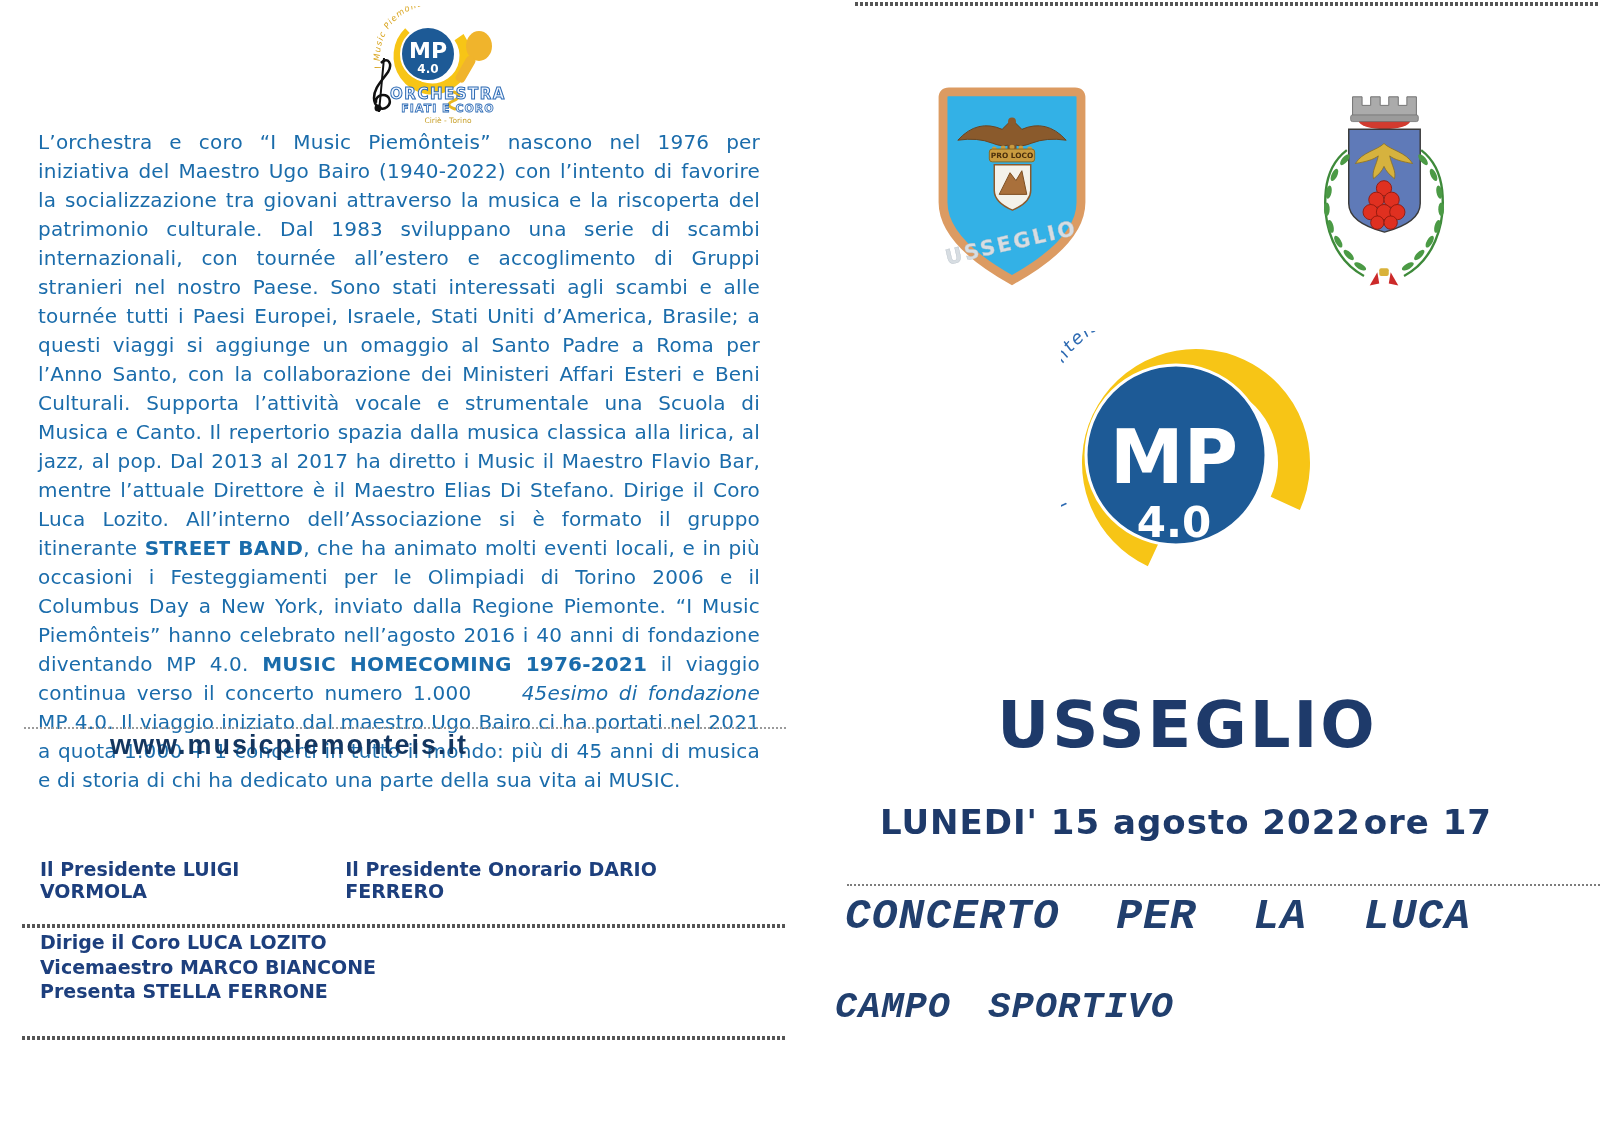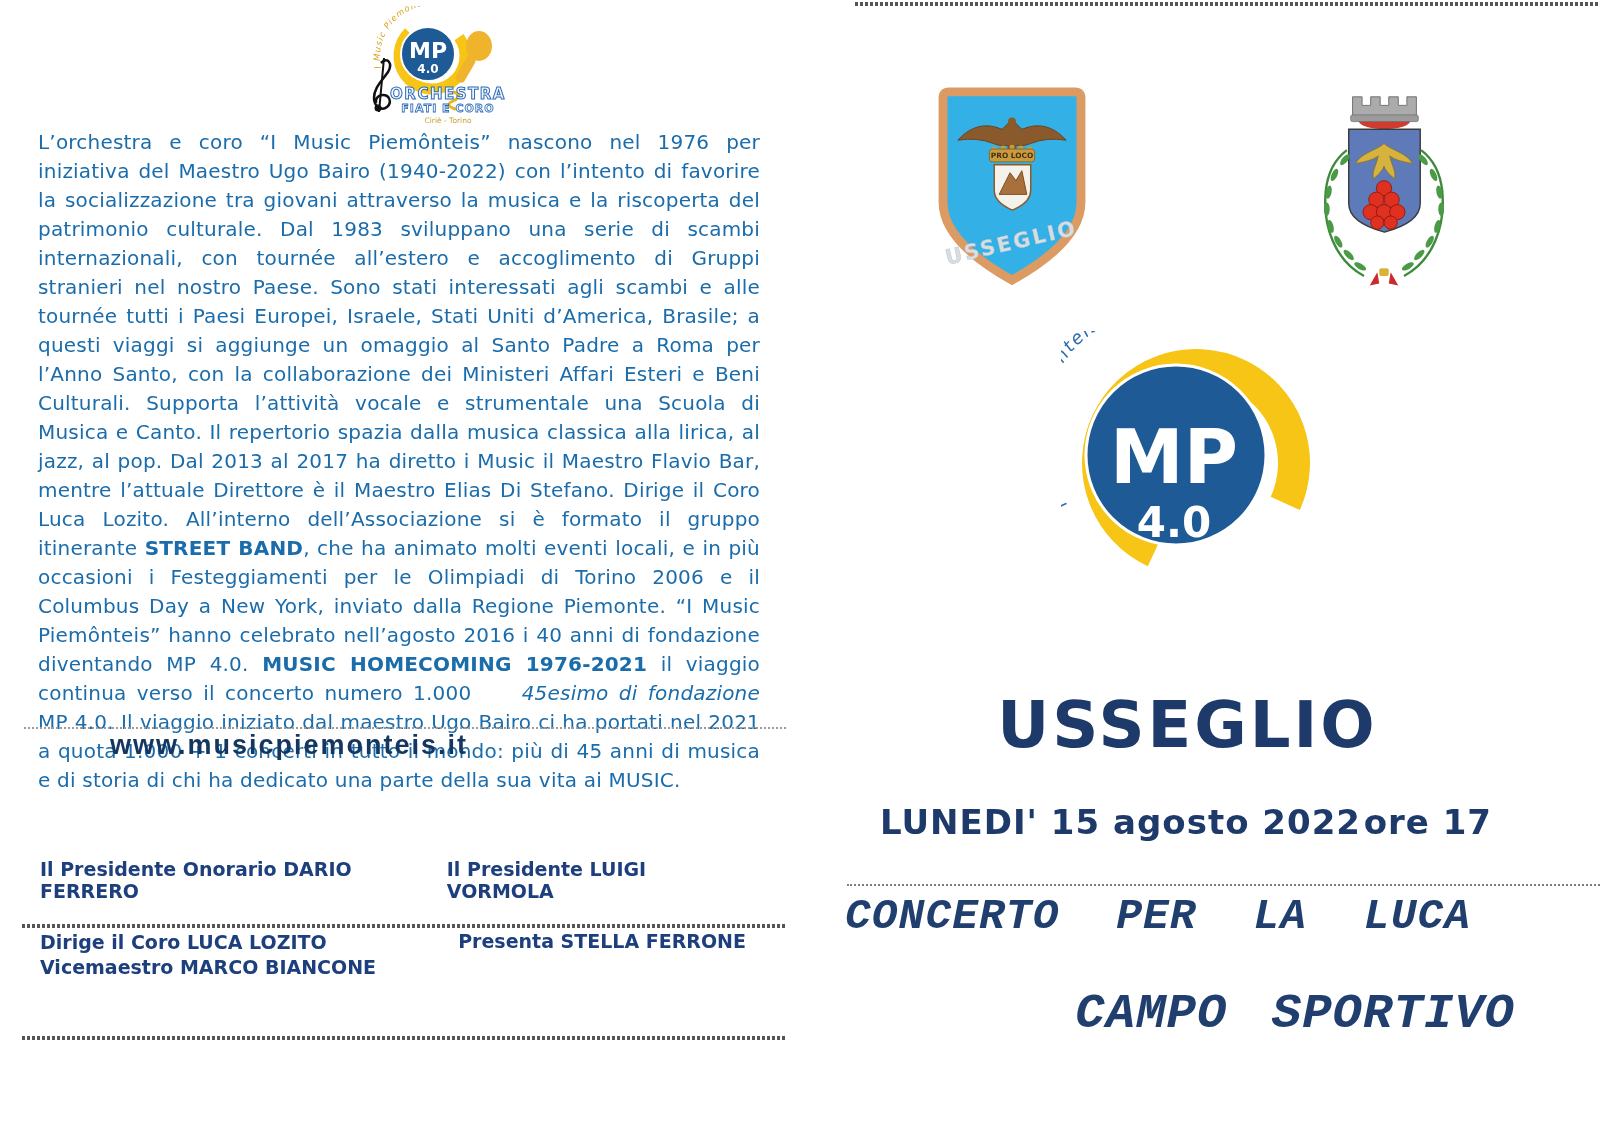--- a/index.html
+++ b/index.html
@@ -43,23 +43,23 @@
   .rdate{
     left:45px;top:786px;width:612px;display:flex;justify-content:space-between;
     font-size:34px;font-weight:bold;color:#1e3a6a;letter-spacing:1px;margin-top:16px;
   }
   .revent{
     left:10px;top:892px;
     font-family:"Liberation Mono",monospace;font-style:italic;font-weight:bold;
     font-size:43px;color:#213f6e;word-spacing:30px;letter-spacing:1px;
   }
   .rvenue{
-    left:0;top:986px;width:680px;text-align:right;
+    left:0;top:986px;width:680px;text-align:left;
     font-family:"Liberation Mono",monospace;font-style:italic;font-weight:bold;
-    font-size:49px;color:#213f6e;word-spacing:14px;letter-spacing:1px;
+    font-size:37px;color:#213f6e;word-spacing:14px;letter-spacing:1px;
   }
 </style>
 </head>
 <body>
 
 <div class="abs" style="left:0;top:0;width:800px;height:1131px;">
 
   <svg class="abs" style="left:348px;top:6px;" width="175" height="122" viewBox="0 0 175 122">
     <defs>
       <path id="arcS" d="M 34 66 A 52 52 0 0 1 122 16" fill="none"></path>
@@ -91,27 +91,27 @@
     <text x="100" y="117" text-anchor="middle" font-size="7.5" fill="#c8a02a">Ciriè - Torino</text>
   </svg>
 
   <div class="abs para"><span class="seg normal">L’orchestra e coro “I Music Piemônteis” nascono nel 1976 per iniziativa del Maestro Ugo Bairo (1940-2022) con l’intento di favorire la socializzazione tra giovani attraverso la musica e la riscoperta del patrimonio culturale. Dal 1983 sviluppano una serie di scambi internazionali, con tournée all’estero e accoglimento di Gruppi stranieri nel nostro Paese. Sono stati interessati agli scambi e alle tournée tutti i Paesi Europei, Israele, Stati Uniti d’America, Brasile; a questi viaggi si aggiunge un omaggio al Santo Padre a Roma per l’Anno Santo, con la collaborazione dei Ministeri Affari Esteri e Beni Culturali. Supporta l’attività vocale e strumentale una Scuola di Musica e Canto. Il repertorio spazia dalla musica classica alla lirica, al jazz, al pop. Dal 2013 al 2017 ha diretto i Music il Maestro Flavio Bar, mentre l’attuale Direttore è il Maestro Elias Di Stefano. Dirige il Coro Luca Lozito. All’interno dell’Associazione si è formato il gruppo itinerante </span><span class="seg bold">STREET BAND</span><span class="seg normal">, che ha animato molti eventi locali, e in più occasioni i Festeggiamenti per le Olimpiadi di Torino 2006 e il Columbus Day a New York, inviato dalla Regione Piemonte. “I Music Piemônteis” hanno celebrato nell’agosto 2016 i 40 anni di fondazione diventando MP 4.0. </span><span class="seg bold">MUSIC HOMECOMING 1976-2021</span><span class="seg normal"> il viaggio continua verso il concerto numero 1.000 </span><span class="seg italic">45esimo di fondazione</span><span class="seg normal">  MP 4.0. Il viaggio iniziato dal maestro Ugo Bairo ci ha portati nel 2021 a quota 1.000 + 1 concerti in tutto il mondo: più di 45 anni di musica e di storia di chi ha dedicato una parte della sua vita ai MUSIC.</span></div>
 
   <div class="abs dotline" style="left:24px;top:727px;width:762px;"></div>
 
   <div class="abs website">www.musicpiemonteis.it</div>
 
   <div class="abs credrow" style="left:40px;top:858px;width:712px;">
+    <span>Il Presidente LUIGI VORMOLA</span>
     <span>Il Presidente Onorario DARIO FERRERO</span>
-    <span>Il Presidente LUIGI VORMOLA</span>
   </div>
 
   <div class="abs tickline" style="left:22px;top:924px;width:764px;"></div>
 
-  <div class="abs credrow" style="left:40px;top:930px;width:706px;align-items:flex-start;">
+  <div class="abs credrow" style="left:40px;top:930px;width:706px;align-items:flex-start;flex-direction:column;">
     <span class="credcol">
       <span>Dirige il Coro LUCA LOZITO</span><br>
       <span>Vicemaestro MARCO BIANCONE</span>
     </span>
     <span>Presenta STELLA FERRONE</span>
   </div>
 
   <div class="abs tickline" style="left:22px;top:1036px;width:764px;"></div>
 </div>
 

